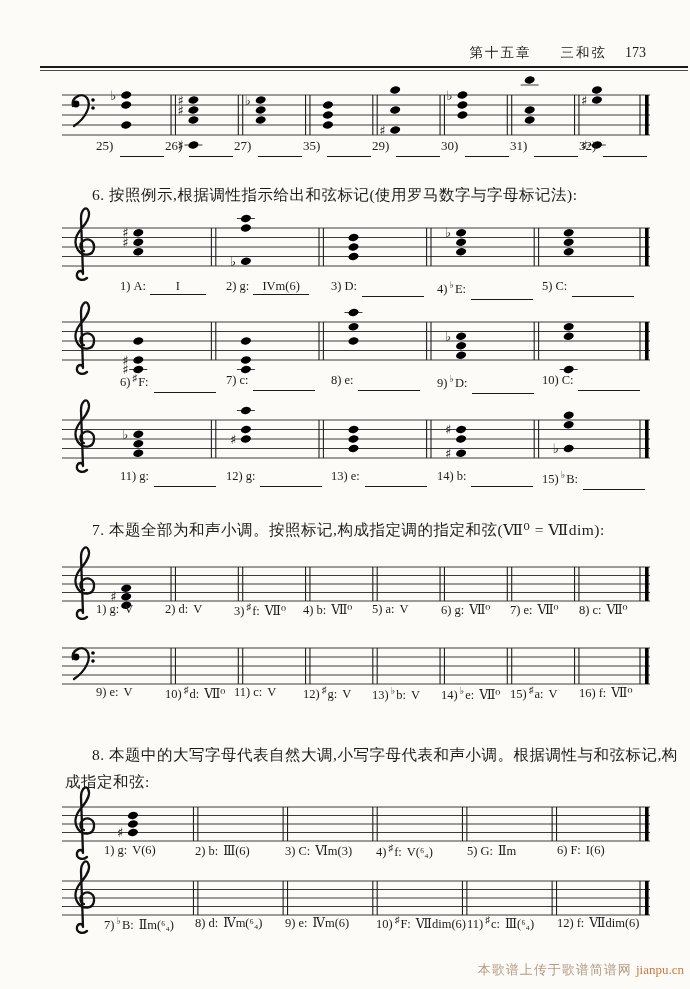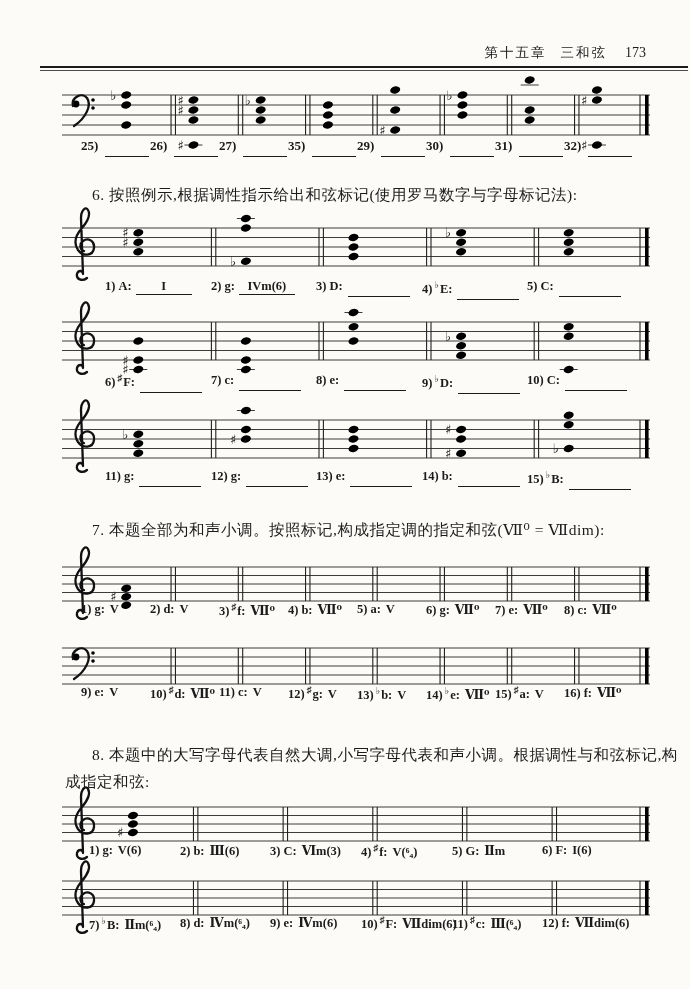--- a/index.html
+++ b/index.html
@@ -1,29 +1,29 @@
 <!DOCTYPE html>
 <html><head>
 <meta charset="utf-8">
 <style>
   html,body{margin:0;padding:0;background:#e8e6e2;}
   #page{position:relative;width:690px;height:989px;background:#fcfbf8;
         font-family:"Liberation Serif","DejaVu Serif",serif;color:#1b1b1b;overflow:hidden;}
   .hdr{position:absolute;top:44px;right:44px;font-size:13.5px;letter-spacing:2px;white-space:nowrap;}
-  .hdr .sec{margin-left:14px;}
+  .hdr .sec{margin-left:29px;}
   .hdr .pn{margin-left:18px;font-size:14px;letter-spacing:0;}
   .rule{position:absolute;top:66px;left:40px;right:2px;height:2px;
         border-top:2.2px solid #1a1a1a;border-bottom:1px solid #4a4a4a;}
   .staffblk{position:absolute;left:62px;width:588px;height:90px;}
   .staffblk svg{display:block;}
   .sl{stroke:#3c3c3c;stroke-width:1;}
   .bl{stroke:#222;stroke-width:1.1;}
   .clef{fill:none;stroke:#111;stroke-width:2.3;stroke-linecap:round;stroke-linejoin:round;}
   svg text.acc{font-family:"DejaVu Sans",sans-serif;font-size:13px;fill:#111;}
-  .labrow{position:absolute;left:55px;width:606px;height:28px;font-size:12.5px;font-weight:700;}
+  .labrow{position:absolute;left:70px;width:606px;height:28px;font-size:12.5px;font-weight:400;}
   .lr8{font-size:13px;}
   .lab{position:absolute;top:0;white-space:nowrap;}
   .lab .n{margin-right:2px;}
   .lab .a{font-size:9.5px;vertical-align:5px;}
   .lab .k{margin-left:1px;}
   .lab .c{margin-left:5px;}
   .blank{display:inline-block;height:1px;border-bottom:1.5px solid #1a1a1a;
          vertical-align:-7px;margin-left:5px;}
   .lr8 .blank{width:44px;}
   .lr5 .blank{width:62px;}
@@ -430,14 +430,18 @@
     </div>
   <div class="labrow lr6c" style="top:915px">
       <span class="lab" style="left:34px"><span class="n">7)</span><span class="a">♭</span><span class="k">B:</span><span class="c">Ⅱm(⁶₄)</span></span>
       <span class="lab" style="left:125px"><span class="n">8)</span><span class="k">d:</span><span class="c">Ⅳm(⁶₄)</span></span>
       <span class="lab" style="left:215px"><span class="n">9)</span><span class="k">e:</span><span class="c">Ⅳm(6)</span></span>
       <span class="lab" style="left:306px"><span class="n">10)</span><span class="a">♯</span><span class="k">F:</span><span class="c">Ⅶdim(6)</span></span>
       <span class="lab" style="left:397px"><span class="n">11)</span><span class="a">♯</span><span class="k">c:</span><span class="c">Ⅲ(⁶₄)</span></span>
       <span class="lab" style="left:487px"><span class="n">12)</span><span class="k">f:</span><span class="c">Ⅶdim(6)</span></span>
     </div>
 
+  <div class="wm">
+    <span>本歌谱上传于歌谱简谱网</span>
+    <a href="#">jianpu.cn</a>
+  </div>
 
 </div>
 
 </body></html>

